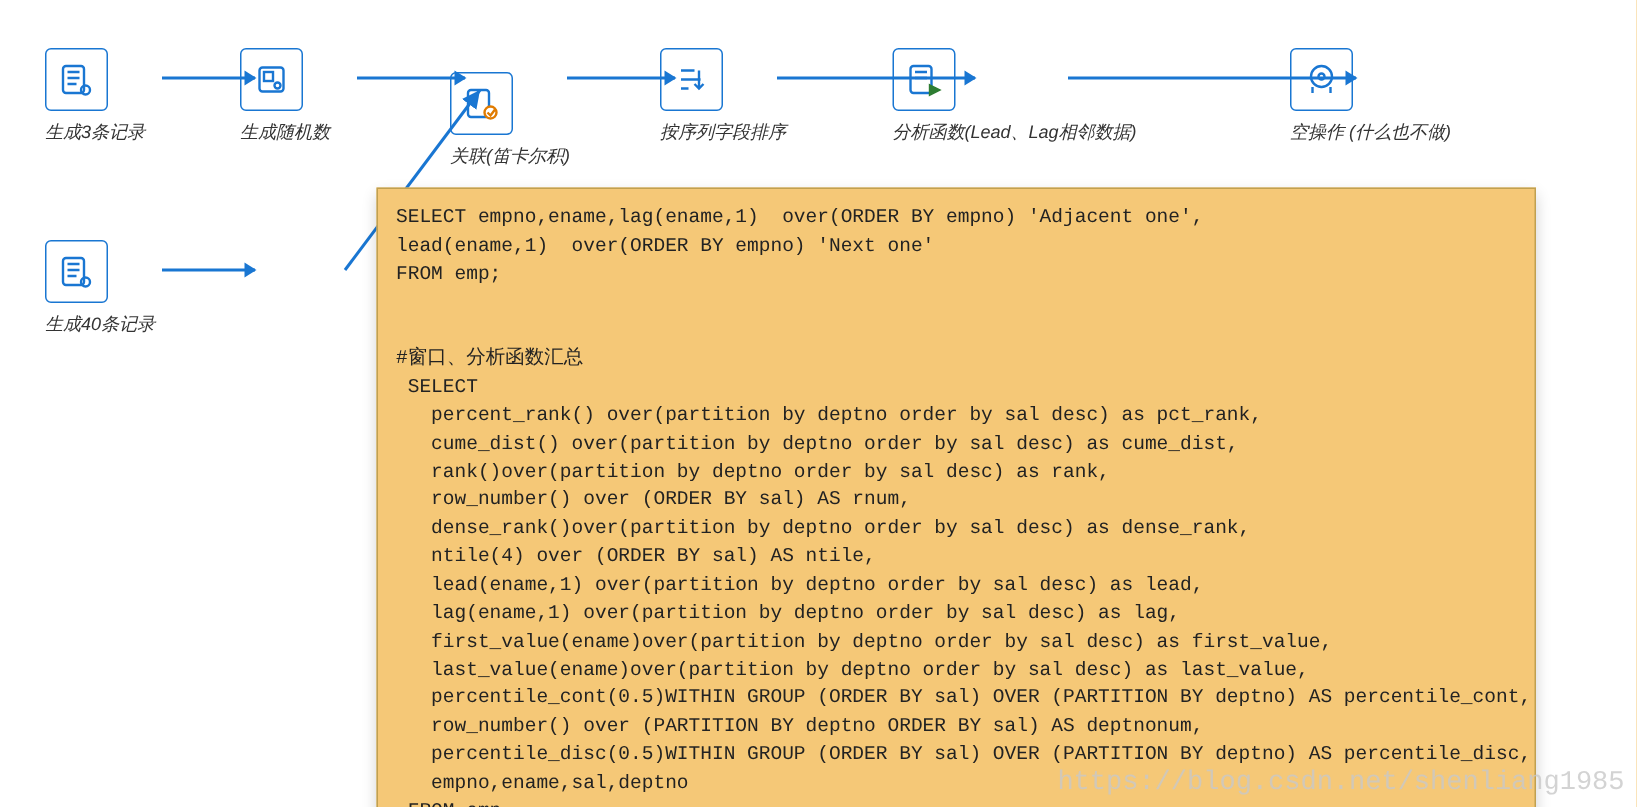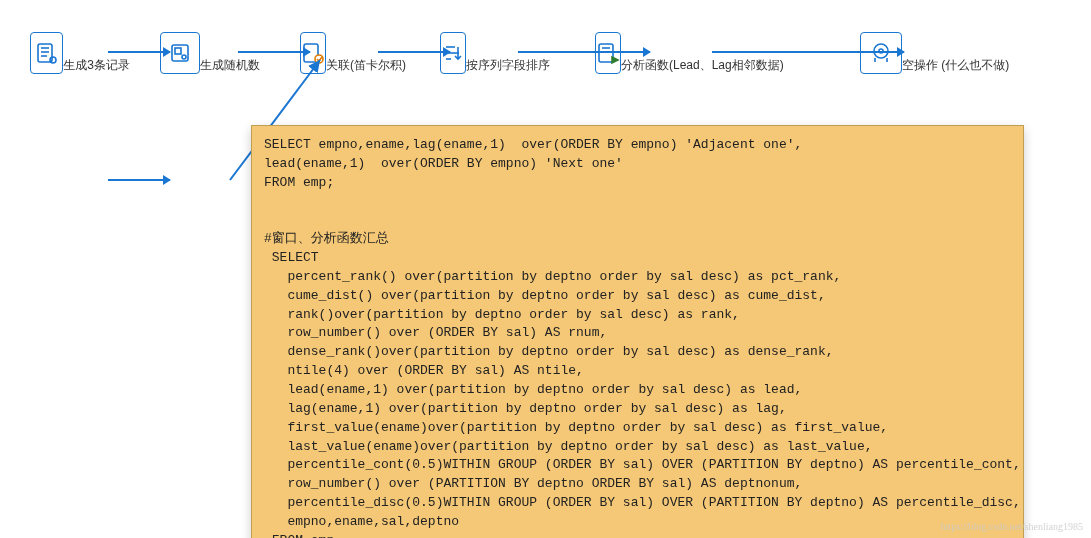--- a/index.html
+++ b/index.html
@@ -15,23 +15,24 @@
   .canvas {
     position: absolute;
     top: 0;
     left: 0;
     width: 1091px;
     height: 538px;
   }
   .node {
     position: absolute;
     display: flex;
-    flex-direction: row;
-    align-items: flex-end;
+    flex-direction: column;
+    align-items: flex-start;
     width: 100px;
+    font-style: italic;
   }
   .node-icon {
     width: 40px;
     height: 40px;
     border: 1px solid #1976d2;
     border-radius: 4px;
     background: #fff;
     display: flex;
     align-items: center;
     justify-content: center;
@@ -76,23 +77,23 @@
     white-space: pre;
     font-family: "Microsoft YaHei", "Courier New", monospace;
     font-size: 13px;
     color: #222;
     line-height: 1.45;
   }
   .watermark {
     position: absolute;
     right: 8px;
     bottom: 6px;
-    font-size: 10px;
+    font-size: 18px;
     color: rgba(200,200,200,0.8);
-    font-family: Liberation Serif, serif;
+    font-family: Liberation Mono, monospace;
   }
   svg.glyph { width: 24px; height: 24px; stroke: #1976d2; fill: none; stroke-width: 1.6; }
 </style>
 </head>
 <body>
 
 <div class="canvas">
 
   <div class="node" style="left:30px; top:32px;">
     <div class="node-icon">
@@ -111,21 +112,21 @@
     <div class="node-icon">
       <svg class="glyph" viewBox="0 0 24 24">
           <rect x="4" y="4" width="16" height="16" rx="2"></rect>
           <rect x="7" y="7" width="6" height="6"></rect>
           <circle cx="16" cy="16" r="2"></circle>
         </svg>
     </div>
     <div class="node-label">生成随机数</div>
   </div>
 
-  <div class="node" style="left:300px; top:32px;">
+  <div class="node" style="left:300px; top:48px;">
     <div class="node-icon">
       <svg class="glyph" viewBox="0 0 24 24">
           <rect x="3" y="3" width="14" height="18" rx="2"></rect>
           <circle cx="18" cy="18" r="4" fill="#fff" stroke="#e07b00"></circle>
           <path d="M16 18 l2 2 l3 -4" stroke="#e07b00"></path>
         </svg>
     </div>
     <div class="node-label">关联(笛卡尔积)</div>
   </div>
 
@@ -157,20 +158,32 @@
     <div class="node-icon">
       <svg class="glyph" viewBox="0 0 24 24">
           <circle cx="12" cy="10" r="7"></circle>
           <circle cx="12" cy="10" r="2"></circle>
           <path d="M6 17 v4 M18 17 v4"></path>
         </svg>
     </div>
     <div class="node-label">空操作 (什么也不做)</div>
   </div>
 
+  <div class="node" style="left:30px; top:160px;">
+    <div class="node-icon">
+      <svg class="glyph" viewBox="0 0 24 24">
+          <rect x="3" y="3" width="14" height="18" rx="2"></rect>
+          <line x1="6" y1="7" x2="14" y2="7"></line>
+          <line x1="6" y1="11" x2="14" y2="11"></line>
+          <line x1="6" y1="15" x2="12" y2="15"></line>
+          <circle cx="18" cy="19" r="3"></circle>
+        </svg>
+    </div>
+    <div class="node-label">生成40条记录</div>
+  </div>
 
 
   <div class="arrow" style="left:108px; top:51px; width:62px;"></div>
   <div class="arrow" style="left:238px; top:51px; width:72px;"></div>
   <div class="arrow" style="left:378px; top:51px; width:72px;"></div>
   <div class="arrow" style="left:518px; top:51px; width:132px;"></div>
   <div class="arrow" style="left:712px; top:51px; width:192px;"></div>
 
   <div class="arrow" style="left:108px; top:179px; width:62px;"></div>
 

